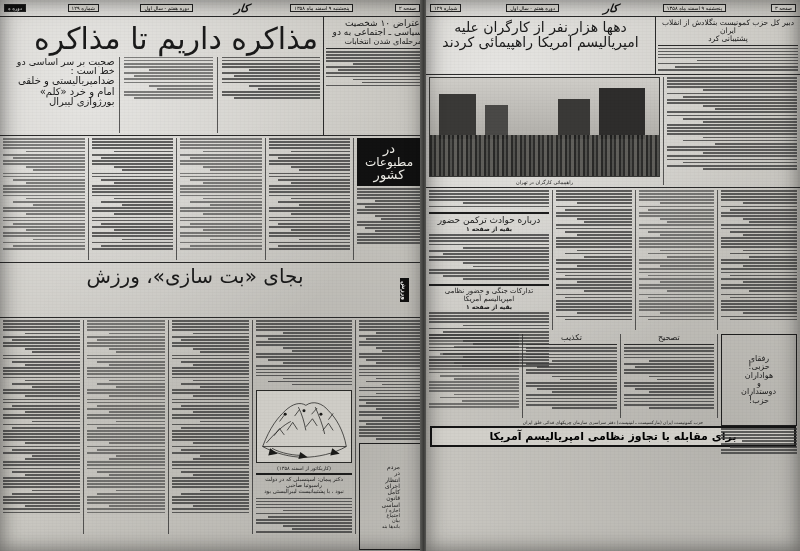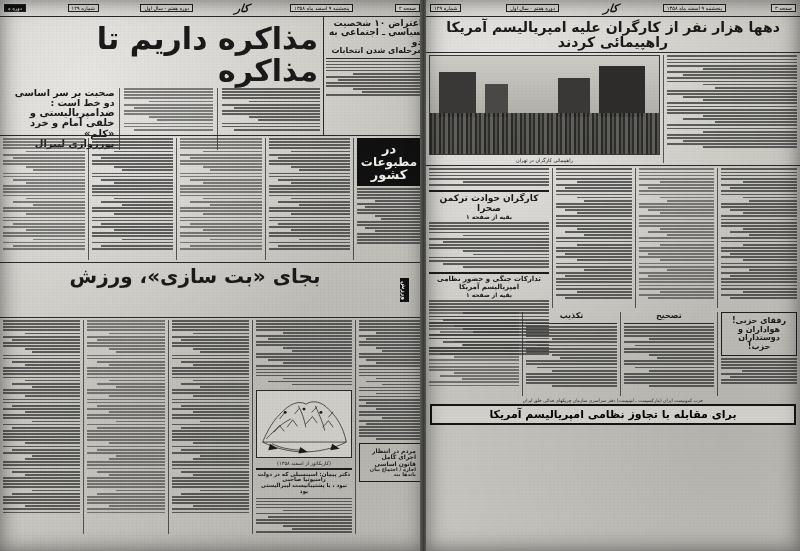--- a/index.html
+++ b/index.html
@@ -13,42 +13,42 @@
           radial-gradient(circle at 20% 15%, rgba(255,255,255,.55), rgba(255,255,255,0) 55%),
           radial-gradient(circle at 80% 80%, rgba(0,0,0,.10), rgba(0,0,0,0) 60%);
         box-shadow:inset 0 0 26px rgba(0,0,0,.22);
         overflow:hidden;}
   #page-left{left:0;width:424px;}
   #page-right{left:426px;width:374px;}
   .gutter{position:absolute;left:420px;top:0;width:8px;height:551px;
           background:linear-gradient(90deg,#5b5b58,#3a3a38 45%,#6d6d69);}
 
   
-  .hl{font-weight:bold;color:#1a1a1a;letter-spacing:-.3px;line-height:1.05;}
+  .hl{font-weight:normal;color:#1a1a1a;letter-spacing:-.3px;line-height:1.05;}
   .mega{font-size:30px;}
   .big{font-size:20px;}
   .tiny{font-size:5.5px;line-height:1.35;color:#2b2b2b;}
   .rule{border-top:1px solid #2a2a2a;}
   .rule2{border-top:2px solid #1d1d1d;}
 
   
   .masthead{position:relative;height:16px;border-bottom:1px solid #2a2a2a;
             display:flex;align-items:center;justify-content:space-between;padding:0 4px;}
   .mh-box{border:1px solid #222;padding:0 3px;font-size:5px;background:#d5d3cd;}
   .logo{font-family:"DejaVu Serif","Liberation Serif",serif;font-style:italic;font-weight:bold;
         font-size:11px;transform:skewX(-8deg);color:#111;}
   .col{flex:1;}
   .lines{--h:1.9px;--g:1.35px;}
   .lines span{display:block;height:var(--h);margin-bottom:var(--g);background:#3b3b3b;opacity:.78;}
   .lines span:nth-child(5n){width:72%;}
   .lines span:nth-child(7n){width:88%;}
   .lines span:nth-child(11n){width:63%;}
   .lines.light span{opacity:.6;}
   .vrule{width:1px;background:#2b2b2b;opacity:.75;}
-  .boxed{border:1px solid #1f1f1f;padding:4px;}
+  .boxed{border:1px solid #1f1f1f;padding:20px;}
   .kicker{font-size:6px;text-align:center;font-weight:bold;color:#181818;}
 
   
   .photo{position:relative;background:#8e8c87;overflow:hidden;border:1px solid #3a3a38;}
   .photo .sky{position:absolute;inset:0;background:linear-gradient(#cfcdc8,#9d9b96);}
   .photo .bld{position:absolute;bottom:38%;background:#3a3937;}
   .photo .crowd{position:absolute;left:0;right:0;bottom:0;height:42%;
       background:
         repeating-linear-gradient(90deg,#1e1e1d 0 2px,#4a4a47 2px 4px,#232322 4px 6px,#5a5955 6px 9px);
       opacity:.92;}
@@ -707,20 +707,35 @@
 
     <div class="masthead">
       <div class="mh-box">صفحه ۳</div>
       <div class="mh-box">پنجشنبه ۹ اسفند ماه ۱۳۵۸</div>
       <div class="logo">کار</div>
       <div class="mh-box">دوره هفتم - سال اول</div>
       <div class="mh-box">شماره ۱۲۹</div>
     </div>
 
     <div style="display:flex;border-bottom:1px solid #2a2a2a;">
+      <div style="width:140px;border-left:1px solid #2a2a2a;padding:2px;">
+        <div class="hl" style="font-size:7.5px;text-align:center;">دبیر کل حزب کمونیست بنگلادش از انقلاب ایران</div>
+        <div class="hl" style="font-size:7.5px;text-align:center;">پشتیبانی کرد</div>
+        <div class="rule" style="margin:2px 0;"></div>
+        <div class="lines" style="--h:1.7px;">
+            <span></span>
+            <span></span>
+            <span></span>
+            <span></span>
+            <span></span>
+            <span></span>
+            <span></span>
+            <span></span>
+          </div>
+      </div>
       <div style="flex:1;padding:3px 4px;text-align:center;">
         <div class="hl" style="font-size:14px;">دهها هزار نفر از کارگران علیه امپریالیسم آمریکا راهپیمائی کردند</div>
       </div>
     </div>
 
     <div style="display:flex;padding:2px 3px;gap:3px;height:108px;border-bottom:1px solid #2a2a2a;">
       <div style="width:130px;">
         <div class="lines" style="--h:1.8px;">
             <span></span>
             <span></span>
@@ -914,21 +929,21 @@
       <div style="width:120px;display:flex;flex-direction:column;">
         <div class="lines" style="--h:1.8px;">
             <span></span>
             <span></span>
             <span></span>
             <span></span>
             <span></span>
             <span></span>
           </div>
         <div class="rule2" style="margin:3px 0 2px;"></div>
-        <div class="hl" style="font-size:9px;text-align:center;">کارگران حوادث ترکمن صحرا</div>
+        <div class="hl" style="font-size:9px;text-align:center;">درباره حوادث ترکمن حضور</div>
         <div class="kicker">بقیه از صفحه ۱</div>
         <div class="lines" style="--h:1.8px;margin-top:2px;">
             <span></span>
             <span></span>
             <span></span>
             <span></span>
             <span></span>
             <span></span>
             <span></span>
             <span></span>

